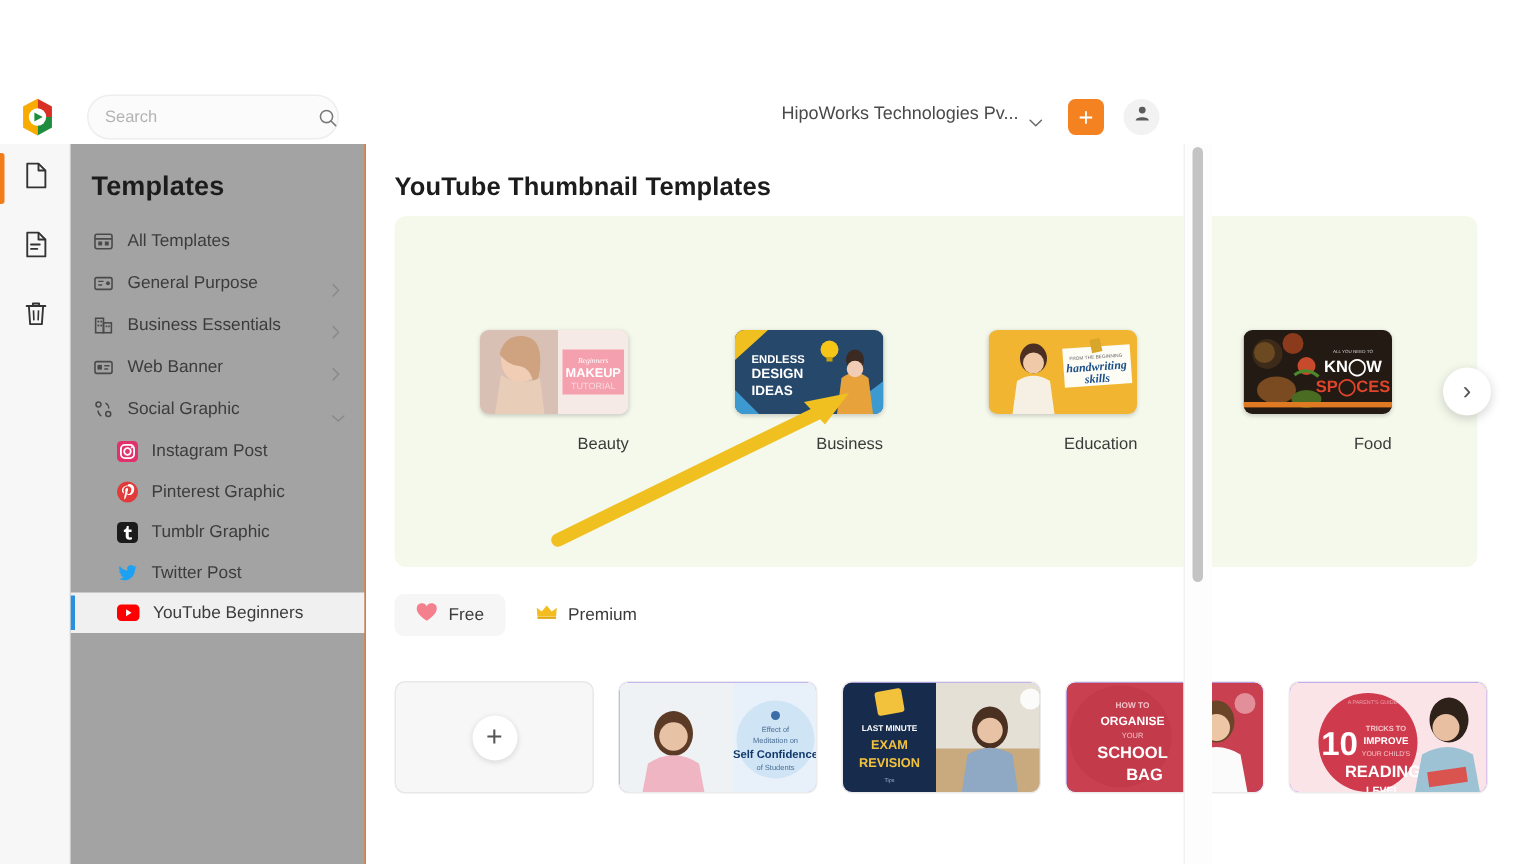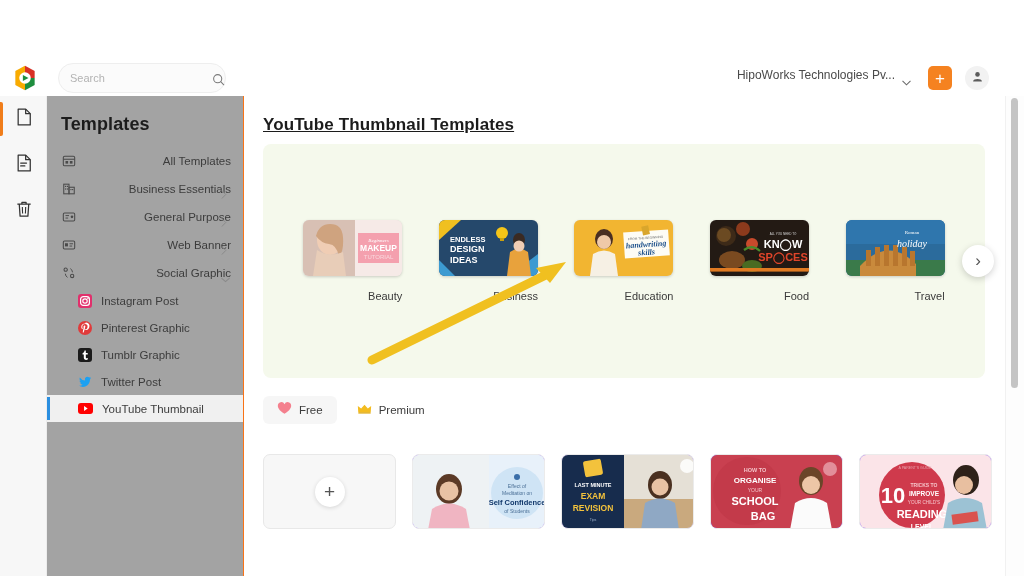--- a/index.html
+++ b/index.html
@@ -2,21 +2,21 @@
 <html><head>
 <meta charset="utf-8">
 <style>
   * { box-sizing: border-box; margin: 0; padding: 0; }
   html, body {
     width: 1024px; height: 576px;
     background: #ffffff;
     font-family: "Liberation Sans", sans-serif;
     overflow: hidden;
   }
-  .app { position: relative; width: 1024px; height: 576px; background:#fff; }
+  .app { position: relative; width: 808px; height: 576px; background:#fff; }
 
   
   .topbar {
     position: absolute; left:0; top:0; width:1010px; height:56px;
     background:#fff; display:flex; align-items:center;
   }
   .logo { position:absolute; left:11px; top:64px; width:28px; height:28px; }
   .search-wrap {
     position:absolute; left:58px; top:63px; width:168px; height:30px;
     background:#fbfbfb; border:1px solid #eeeeee; border-radius:16px;
@@ -65,21 +65,21 @@
   .sidebar {
     position:absolute; left:47px; top:96px; width:197px; height:480px;
     background:#a3a3a3; border-right:1px solid #f97316; overflow:hidden;
   }
   .side-title {
     font-size:18px; font-weight:bold; color:#1c1c1c;
     padding:18px 0 12px 14px; letter-spacing:.1px;
   }
   .nav-item {
     display:flex; align-items:center; height:28px;
-    padding-left:14px; padding-right:12px; cursor:pointer; position:relative;justify-content:space-between;
+    padding-left:14px; padding-right:12px; cursor:pointer; position:relative;
   }
   .nav-item .ico { width:15px; height:15px; flex:none; margin-right:9px;
     display:flex; align-items:center; justify-content:center; }
   .nav-item .lbl { font-size:11.5px; color:#3c3c3c; white-space:nowrap; }
   .nav-item .arr { position:absolute; right:14px; width:8px; height:8px; }
   .sub-item {
     display:flex; align-items:center; height:27px;
     padding-left:31px; cursor:pointer; position:relative;
   }
   .sub-item .sico { width:14px; height:14px; flex:none; margin-right:9px; border-radius:3px;
@@ -91,21 +91,21 @@
     width:3px; height:23px; background:#2b8fe0;
   }
 
   
   .main {
     position:absolute; left:244px; top:96px; width:766px; height:480px;
     background:#fff; overflow:hidden;
   }
   .page-title {
     font-size:17px; font-weight:bold; color:#1c1c1c;
-    padding:19px 0 0 19px; letter-spacing:.1px;text-decoration:underline;
+    padding:19px 0 0 19px; letter-spacing:.1px;
   }
   .carousel {
     position:absolute; left:19px; top:48px; width:722px; height:234px;
     background:#f5f9ec; border-radius:8px;
   }
   .cat-row {
     position:absolute; left:0; top:0; width:722px; height:234px;
     display:flex; align-items:center; justify-content:space-around; padding:0 22px;
   }
   .cat { width:99px; display:flex; flex-direction:column; align-items:flex-end; cursor:pointer; }
@@ -253,20 +253,37 @@
     <div class="nav-item">
       <span class="ico">
         <svg viewBox="0 0 16 16" width="14" height="14">
           <rect x="1.5" y="2.5" width="13" height="11" rx="1.6" fill="none" stroke="#4a4a4a" stroke-width="1.2"></rect>
           <line x1="1.5" y1="6" x2="14.5" y2="6" stroke="#4a4a4a" stroke-width="1.2"></line>
           <rect x="4" y="8" width="3" height="3" fill="#4a4a4a"></rect>
           <rect x="9" y="8" width="3" height="3" fill="#4a4a4a"></rect>
         </svg>
       </span>
       <span class="lbl">All Templates</span>
+    </div>
+
+    <div class="nav-item">
+      <span class="ico">
+        <svg viewBox="0 0 16 16" width="14" height="14">
+          <rect x="1.5" y="3.5" width="13" height="9" rx="1.4" fill="none" stroke="#4a4a4a" stroke-width="1.2"></rect>
+          <line x1="4" y1="6.4" x2="8" y2="6.4" stroke="#4a4a4a" stroke-width="1.1"></line>
+          <line x1="4" y1="9.2" x2="7" y2="9.2" stroke="#4a4a4a" stroke-width="1.1"></line>
+          <circle cx="11.4" cy="7.8" r="1.5" fill="#4a4a4a"></circle>
+        </svg>
+      </span>
+      <span class="lbl">General Purpose</span>
+      <span class="arr">
+        <svg viewBox="0 0 8 12" width="6" height="9">
+          <path d="M1.5 1 L6.3 6 L1.5 11" fill="none" stroke="#8a8a8a" stroke-width="1.3" stroke-linecap="round"></path>
+        </svg>
+      </span>
     </div>
 
     <div class="nav-item">
       <span class="ico">
         <svg viewBox="0 0 16 16" width="14" height="14">
           <rect x="2" y="2.5" width="6" height="11" fill="none" stroke="#4a4a4a" stroke-width="1.2"></rect>
           <rect x="8" y="6" width="6" height="7.5" fill="none" stroke="#4a4a4a" stroke-width="1.2"></rect>
           <rect x="3.4" y="4.3" width="1.4" height="1.4" fill="#4a4a4a"></rect>
           <rect x="5.6" y="4.3" width="1.4" height="1.4" fill="#4a4a4a"></rect>
           <rect x="3.4" y="7.3" width="1.4" height="1.4" fill="#4a4a4a"></rect>
@@ -280,37 +297,20 @@
         <svg viewBox="0 0 8 12" width="6" height="9">
           <path d="M1.5 1 L6.3 6 L1.5 11" fill="none" stroke="#8a8a8a" stroke-width="1.3" stroke-linecap="round"></path>
         </svg>
       </span>
     </div>
 
     <div class="nav-item">
       <span class="ico">
         <svg viewBox="0 0 16 16" width="14" height="14">
           <rect x="1.5" y="3.5" width="13" height="9" rx="1.4" fill="none" stroke="#4a4a4a" stroke-width="1.2"></rect>
-          <line x1="4" y1="6.4" x2="8" y2="6.4" stroke="#4a4a4a" stroke-width="1.1"></line>
-          <line x1="4" y1="9.2" x2="7" y2="9.2" stroke="#4a4a4a" stroke-width="1.1"></line>
-          <circle cx="11.4" cy="7.8" r="1.5" fill="#4a4a4a"></circle>
-        </svg>
-      </span>
-      <span class="lbl">General Purpose</span>
-      <span class="arr">
-        <svg viewBox="0 0 8 12" width="6" height="9">
-          <path d="M1.5 1 L6.3 6 L1.5 11" fill="none" stroke="#8a8a8a" stroke-width="1.3" stroke-linecap="round"></path>
-        </svg>
-      </span>
-    </div>
-
-    <div class="nav-item">
-      <span class="ico">
-        <svg viewBox="0 0 16 16" width="14" height="14">
-          <rect x="1.5" y="3.5" width="13" height="9" rx="1.4" fill="none" stroke="#4a4a4a" stroke-width="1.2"></rect>
           <rect x="3.4" y="6" width="3.4" height="3.6" fill="#4a4a4a"></rect>
           <line x1="8.6" y1="6.6" x2="12.6" y2="6.6" stroke="#4a4a4a" stroke-width="1.1"></line>
           <line x1="8.6" y1="9.2" x2="11.6" y2="9.2" stroke="#4a4a4a" stroke-width="1.1"></line>
         </svg>
       </span>
       <span class="lbl">Web Banner</span>
       <span class="arr">
         <svg viewBox="0 0 8 12" width="6" height="9">
           <path d="M1.5 1 L6.3 6 L1.5 11" fill="none" stroke="#8a8a8a" stroke-width="1.3" stroke-linecap="round"></path>
         </svg>
@@ -373,21 +373,21 @@
       </span>
       <span class="lbl">Twitter Post</span>
     </div>
 
     <div class="sub-item active">
       <span class="sico" style="background:#ff0000; border-radius:3px; width:15px; height:11px;">
         <svg viewBox="0 0 16 12" width="15" height="11">
           <path d="M6.4 3.4 L10.4 6 L6.4 8.6 Z" fill="#fff"></path>
         </svg>
       </span>
-      <span class="lbl">YouTube Thumbnail</span>
+      <span class="lbl">YouTube Beginners</span>
     </div>
   </div>
 
   <div class="main">
     <div class="page-title">YouTube Thumbnail Templates</div>
 
     <div class="carousel">
       <div class="cat-row">
 
         <div class="cat">
@@ -458,41 +458,20 @@
               <path d="M34 30 q8-6 16 1" stroke="#4a8a2c" stroke-width="2.2" fill="none"></path>
               <text x="73" y="28" font-size="11" font-weight="bold" fill="#fff" text-anchor="middle">KN◯W</text>
               <text x="73" y="41" font-size="11" font-weight="bold" fill="#e0452a" text-anchor="middle">SP◯CES</text>
               <text x="73" y="15" font-size="3" fill="#d8d8d8" text-anchor="middle">ALL YOU NEED TO</text>
               <rect x="0" y="48" width="99" height="3.6" fill="#e07a22"></rect>
             </svg>
           </div>
           <div class="cat-label">Food</div>
         </div>
 
-        <div class="cat">
-          <div class="cat-thumb">
-            <svg viewBox="0 0 99 56" width="99" height="56">
-              <rect width="99" height="56" fill="#2b6b9c"></rect>
-              <rect y="0" width="99" height="24" fill="#2f76ad"></rect>
-              <rect y="40" width="99" height="16" fill="#3a7a4a"></rect>
-              <path d="M14 46 q28-30 56 -2 l0 12 h-56z" fill="#c98a3c"></path>
-              <g fill="#b8762e">
-                <rect x="20" y="30" width="5" height="16"></rect>
-                  <rect x="29" y="27" width="5" height="19"></rect>
-                <rect x="38" y="25" width="5" height="21"></rect>
-                  <rect x="47" y="25" width="5" height="21"></rect>
-                <rect x="56" y="27" width="5" height="19"></rect>
-                  <rect x="64" y="31" width="5" height="15"></rect>
-              </g>
-              <text x="66" y="14" font-size="5" fill="#fff" text-anchor="middle" font-family="Liberation Serif, serif">Roman</text>
-              <text x="66" y="27" font-size="10" fill="#fff" text-anchor="middle" font-family="Liberation Serif, serif" font-style="italic">holiday</text>
-            </svg>
-          </div>
-          <div class="cat-label">Travel</div>
-        </div>
       </div>
 
       <div class="next-btn">
         <span style="font-size:17px;color:#555;line-height:1;margin-top:-2px;">›</span>
       </div>
     </div>
 
     <div class="filters">
       <div class="filter active">
         <span>

